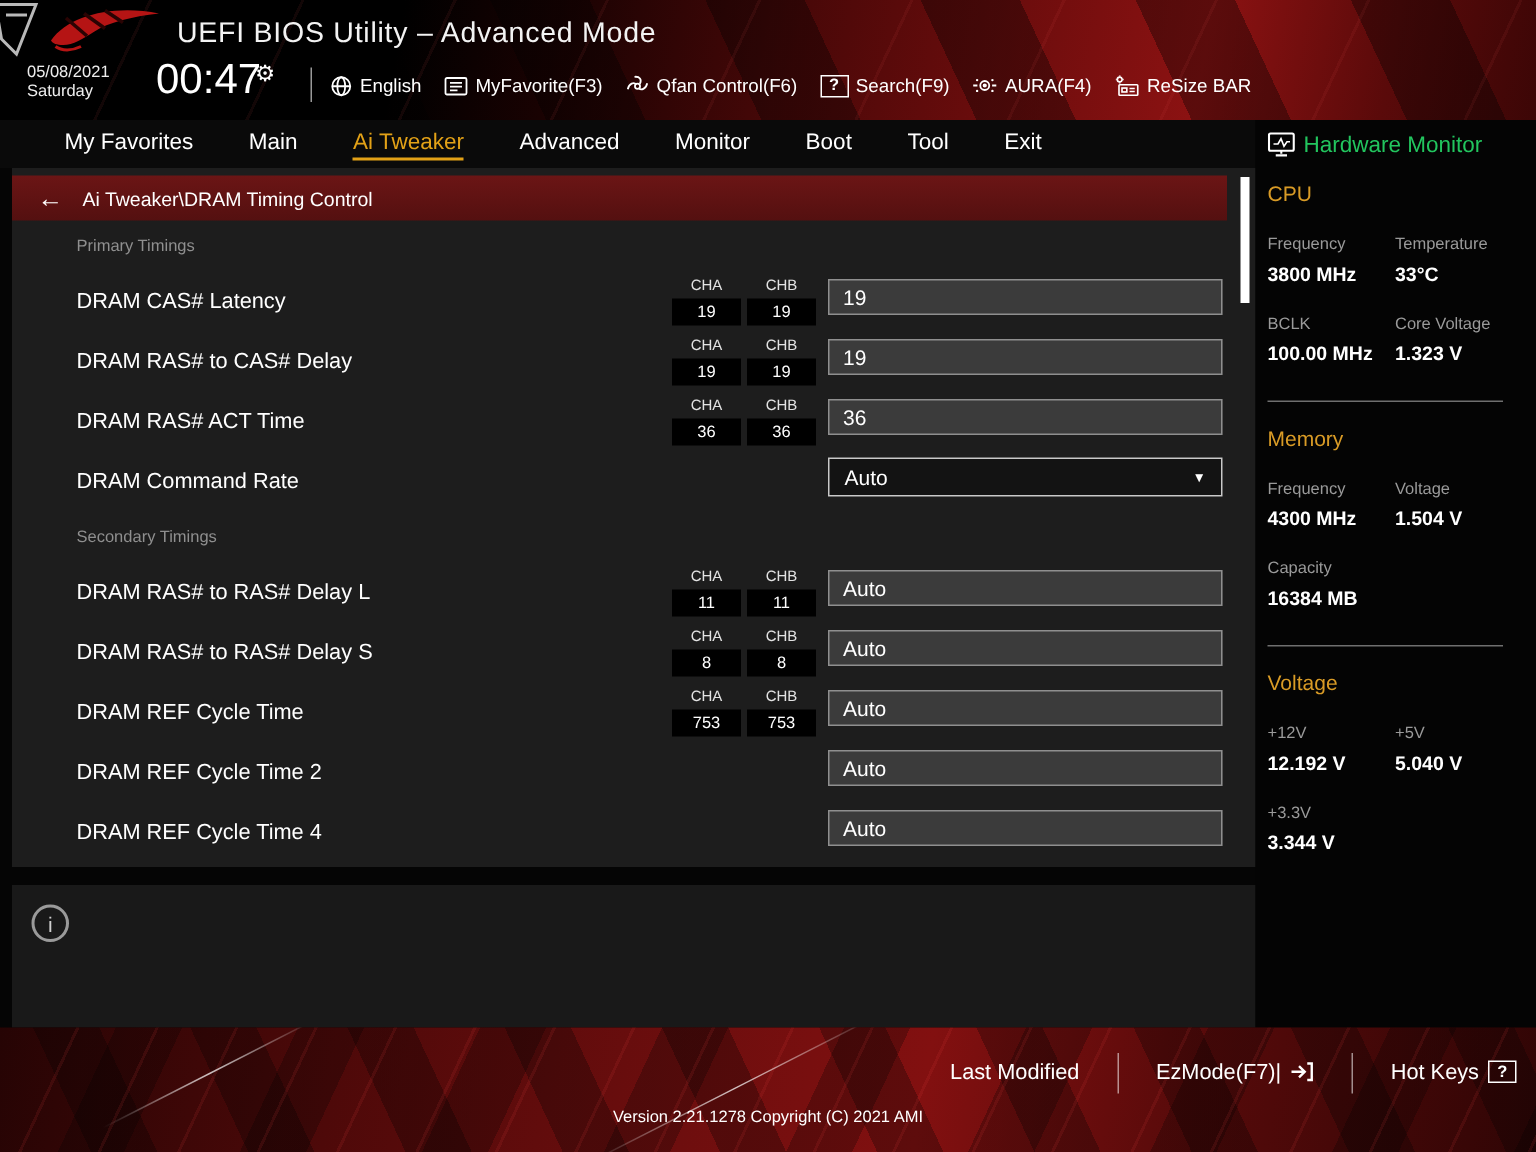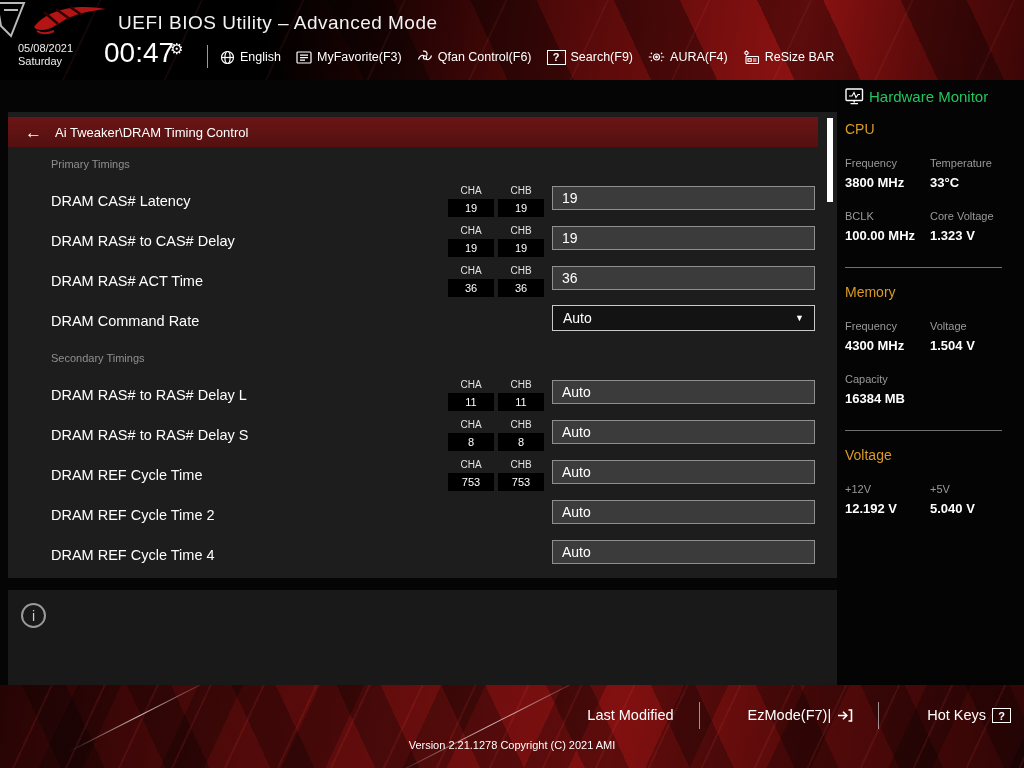--- a/index.html
+++ b/index.html
@@ -110,21 +110,21 @@
     overflow:hidden;
   }
   .scratch { position:absolute; background:linear-gradient(to right, rgba(255,255,255,0), rgba(255,255,255,0.75), rgba(255,255,255,0)); height:1px; transform:rotate(-27deg); }
   .s1 { width:220px; left:380px; top:40px; }
   .s2 { width:160px; left:60px; top:30px; }
   .footer-bar {
     position:absolute; left:0; top:8px; width:1024px; height:44px;
     display:flex; align-items:center; justify-content:flex-end; gap:25px;
     padding-right:13px; font-size:14.5px;
   }
-  .f-item { display:flex; align-items:flex-end; gap:6px; cursor:pointer; white-space:nowrap;margin-left:23px; }
+  .f-item { display:flex; align-items:flex-start; gap:6px; cursor:pointer; white-space:nowrap; }
   .fsep { width:1px; height:27px; background:rgba(255,255,255,0.55); }
   .version-line { position:absolute; left:0; top:54px; width:1024px; text-align:center; font-size:11px; color:#fff; }
 
   svg { display:block; }
 </style>
 </head>
 <body>
 
 <div class="screen">
 
@@ -208,20 +208,30 @@
           </svg>
         </span>
         <span>ReSize BAR</span>
       </div>
     </div>
   </div>
 
   <div class="mid-band">
     <div class="left-col">
 
+      <nav class="menu-bar">
+        <span class="tab">My Favorites</span>
+        <span class="tab">Main</span>
+        <span class="tab active">Ai Tweaker</span>
+        <span class="tab">Advanced</span>
+        <span class="tab">Monitor</span>
+        <span class="tab">Boot</span>
+        <span class="tab">Tool</span>
+        <span class="tab">Exit</span>
+      </nav>
 
       <div class="main-panel">
         <div class="breadcrumb-bar">
           <span class="back-arrow">←</span>
           <span>Ai Tweaker\DRAM Timing Control</span>
         </div>
 
         <div class="sec-row">
           <span>Primary Timings</span>
         </div>
@@ -396,20 +406,26 @@
       <div class="hw-row">
         <div class="hw-cell">
           <div class="hl">+12V</div>
           <div class="hv">12.192 V</div>
         </div>
         <div class="hw-cell">
           <div class="hl">+5V</div>
           <div class="hv">5.040 V</div>
         </div>
       </div>
+      <div class="hw-row">
+        <div class="hw-cell">
+          <div class="hl">+3.3V</div>
+          <div class="hv">3.344 V</div>
+        </div>
+      </div>
     </aside>
   </div>
 
   <div class="bottom-band">
     <div class="scratch s1"></div>
     <div class="scratch s2"></div>
     <div class="footer-bar">
       <div class="f-item">
         <span>Last Modified</span>
       </div>

